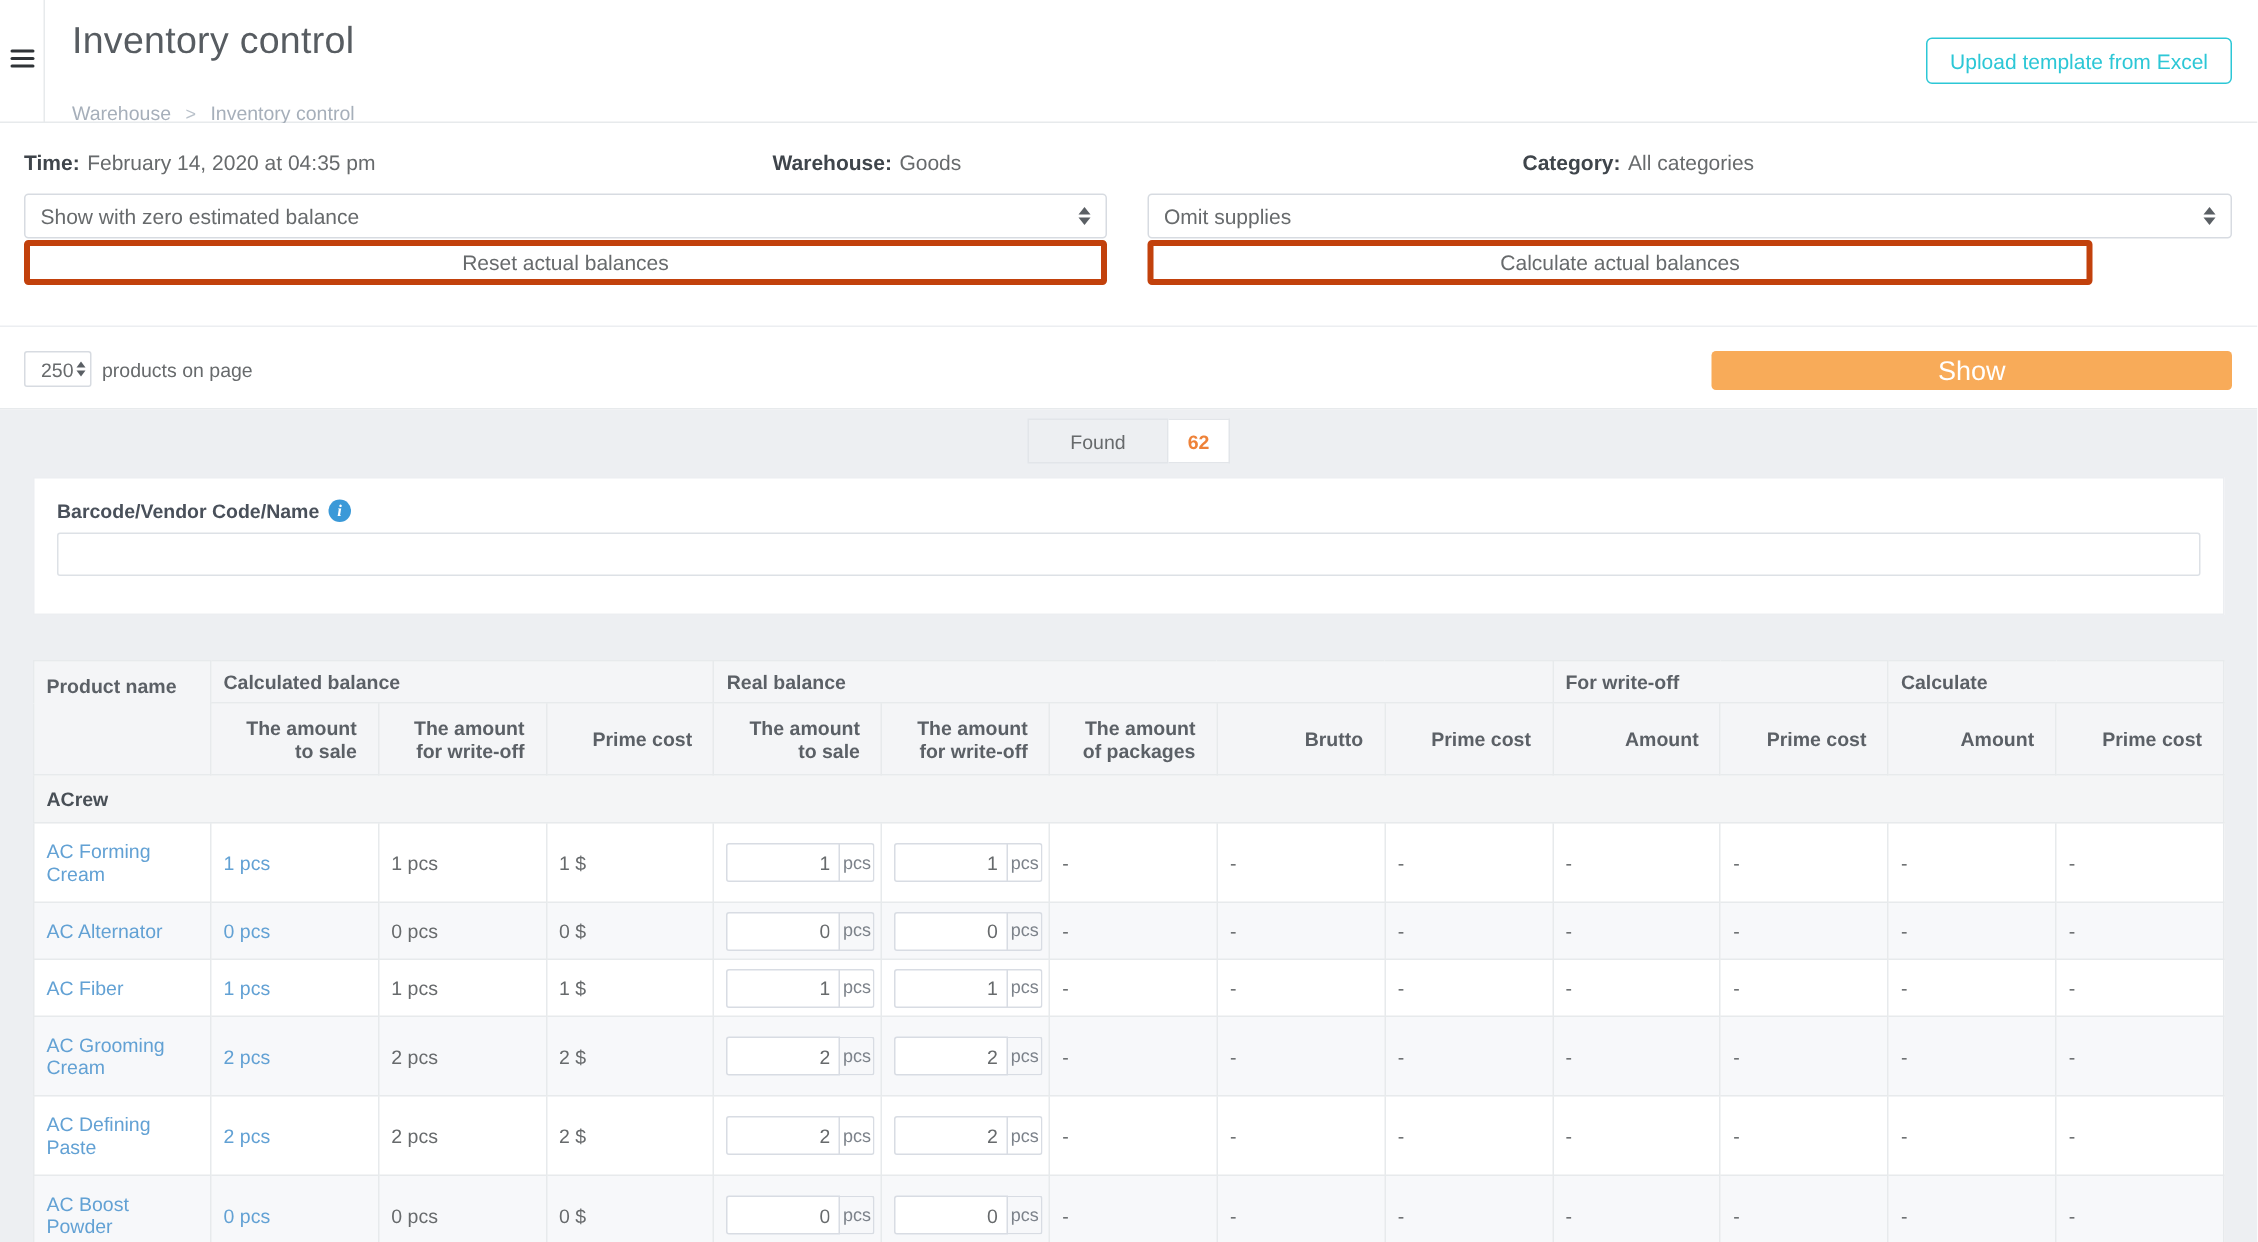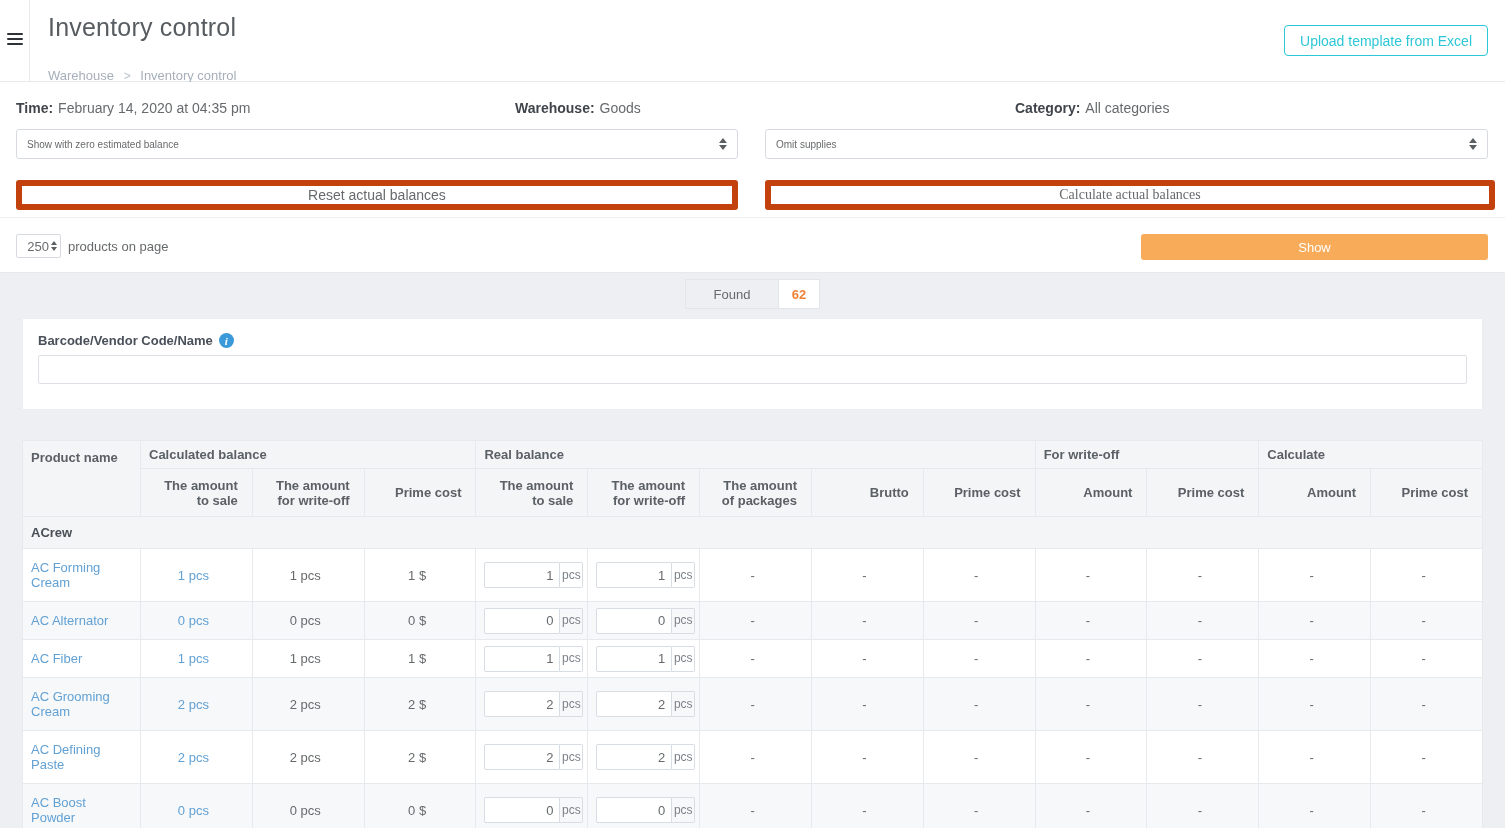--- a/index.html
+++ b/index.html
@@ -21,42 +21,42 @@
     font-size:14px; font-family:inherit; cursor:pointer; }
 
   
   .filters { position:relative; height:136px; background:#fff; border-bottom:1px solid #eceef1; }
   .meta-item { position:absolute; top:18px; font-size:14px; color:#676a6c; }
   .meta-item b { color:#3f454b; font-weight:700; margin-right:5px; }
   .meta-time { left:16px; }
   .meta-warehouse { left:515px; }
   .meta-category { left:1015px; }
   .fakeselect { position:absolute; top:47px; height:30px; background:#fff; border:1px solid #d7dbe1;
-    border-radius:3px; display:flex; align-items:center; padding:0 10px; font-size:10px; color:#676a6c; cursor:pointer; }
+    border-radius:3px; display:flex; align-items:center; padding:0 10px; font-size:14px; color:#676a6c; cursor:pointer; }
   .fs-left { left:16px; width:722px; }
   .fs-right { left:765px; width:723px; }
   .fakeselect .label { flex:1; }
   .arrows { display:flex; flex-direction:column; align-items:center; gap:2px; }
   .arrows .up { width:0; height:0; border-left:4px solid transparent; border-right:4px solid transparent; border-bottom:5px solid #5a5f64; }
   .arrows .dn { width:0; height:0; border-left:4px solid transparent; border-right:4px solid transparent; border-top:5px solid #5a5f64; }
-  .wide-btn { position:absolute; top:98px; height:30px; background:#fff; border:6px solid #c2410c;
+  .wide-btn { position:absolute; top:78px; height:30px; background:#fff; border:4px solid #c2410c;
     border-radius:3px; font-size:14px; color:#676a6c; font-family:inherit; cursor:pointer; }
   .wb-left { left:16px; width:722px; }
-  .wb-right { left:765px; width:730px;font-family:Liberation Serif, serif; }
+  .wb-right { left:765px; width:630px; }
 
   
   .perpage { position:relative; height:55px; background:#fff; border-bottom:1px solid #e7eaec; }
   .pp-select { position:absolute; left:16px; top:16px; width:45px; height:24px; border:1px solid #d7dbe1;
     border-radius:2px; display:flex; align-items:center; justify-content:flex-end; padding:0 3px 0 5px;
     font-size:13px; color:#676a6c; cursor:pointer; gap:2px; }
   .pp-select .arrows .up { border-left-width:3px; border-right-width:3px; border-bottom-width:4px; }
   .pp-select .arrows .dn { border-left-width:3px; border-right-width:3px; border-top-width:4px; }
   .pp-label { position:absolute; left:68px; top:21px; font-size:13px; color:#676a6c; }
   .show-btn { position:absolute; right:17px; top:16px; width:347px; height:26px; background:#f8ab59;
-    border:none; border-radius:3px; color:#fff; font-size:13px; font-family:inherit; cursor:pointer; }
+    border:none; border-radius:3px; color:#fff; font-size:18px; font-family:inherit; cursor:pointer; }
 
   
   .gray-area { background:#edeff2; height:628px; }
   .tabs { display:flex; justify-content:center; padding-top:6px; }
   .tab { height:30px; display:flex; align-items:center; justify-content:center; font-size:13px; cursor:pointer; }
   .tab-found { width:94px; border:1px solid #e2e5e9; color:#676a6c; background:transparent; }
   .tab-count { width:41px; border:1px solid #e2e5e9; border-left:none; background:#fff; color:#ee8239; font-weight:700; }
 
   .search-panel { margin:9px 22px 0; background:#fff; border:1px solid #eceef1; height:92px; padding:14px 15px; }
   .search-label { font-size:13px; font-weight:700; color:#49505a; display:flex; align-items:center; gap:6px; margin-bottom:7px; }
@@ -70,21 +70,21 @@
   table.inv { width:1461px; margin:30px 22px 0; border-collapse:collapse; table-layout:fixed; background:#fff; }
   table.inv col.c-name { width:118px; }
   table.inv th, table.inv td { border:1px solid #e7eaec; font-size:13px; }
   table.inv thead th { background:#f4f5f7; color:#5b6066; font-weight:700; text-align:left; }
   .gh { height:28px; padding:5px 8px; vertical-align:middle; }
   .gh-product { vertical-align:top; padding-top:9px; }
   .sh { height:48px; padding:6px 14px 6px 8px; text-align:right !important; vertical-align:middle; line-height:15px; }
   tr.group-row td { background:#f4f5f6; font-weight:700; color:#484f56; padding:8px 8px; height:31px; }
   tr.data-row td { background:#fff; padding:11px 8px; vertical-align:middle; line-height:15px; }
   tr.data-row:nth-child(odd) td { background:#f7f8fa; }
-  tr.data-row td.num { text-align:center; padding-right:14px; color:#676a6c; white-space:nowrap; }
+  tr.data-row td.num { text-align:left; padding-right:14px; color:#676a6c; white-space:nowrap; }
   tr.data-row td.num.blue { color:#62a1d4; }
   tr.data-row td.icell { padding:5px 4px 5px 8px; }
   a.plink { color:#62a1d4; text-decoration:none; cursor:pointer; }
   .igroup { display:flex; justify-content:flex-end; align-items:stretch; }
   .igroup input { width:76px; height:26px; border:1px solid #d8dce3; border-radius:2px 0 0 2px;
     text-align:right; padding:0 6px; font-size:13px; color:#676a6c; font-family:inherit; outline:none; background:#fff; }
   .igroup .addon { width:28px; border:1px solid #d8dce3; border-left:none; border-radius:0 2px 2px 0;
     display:flex; align-items:center; justify-content:center; font-size:12px; color:#7c828a; background:transparent; }
 </style>
 </head>

